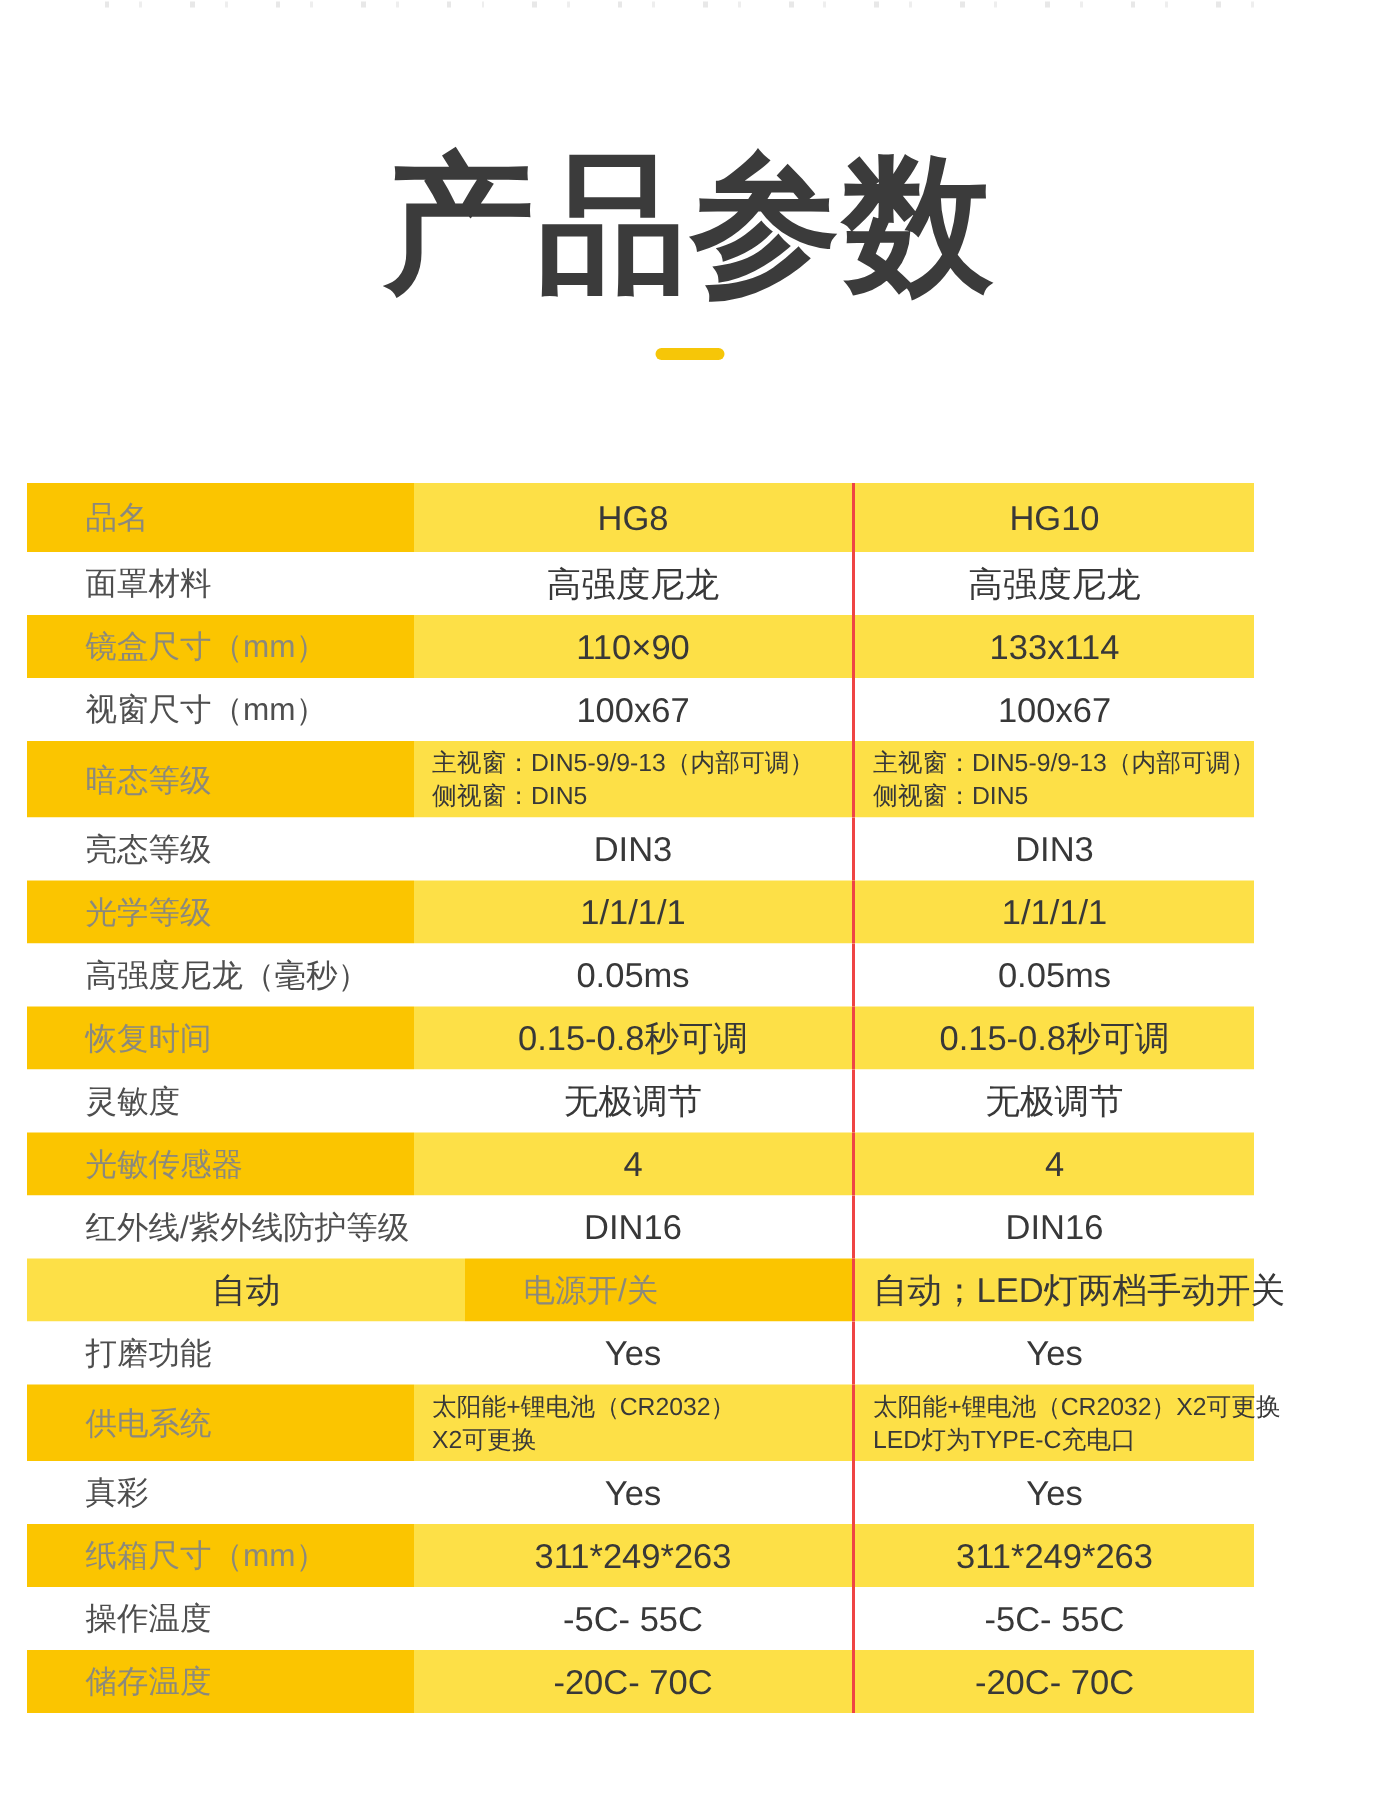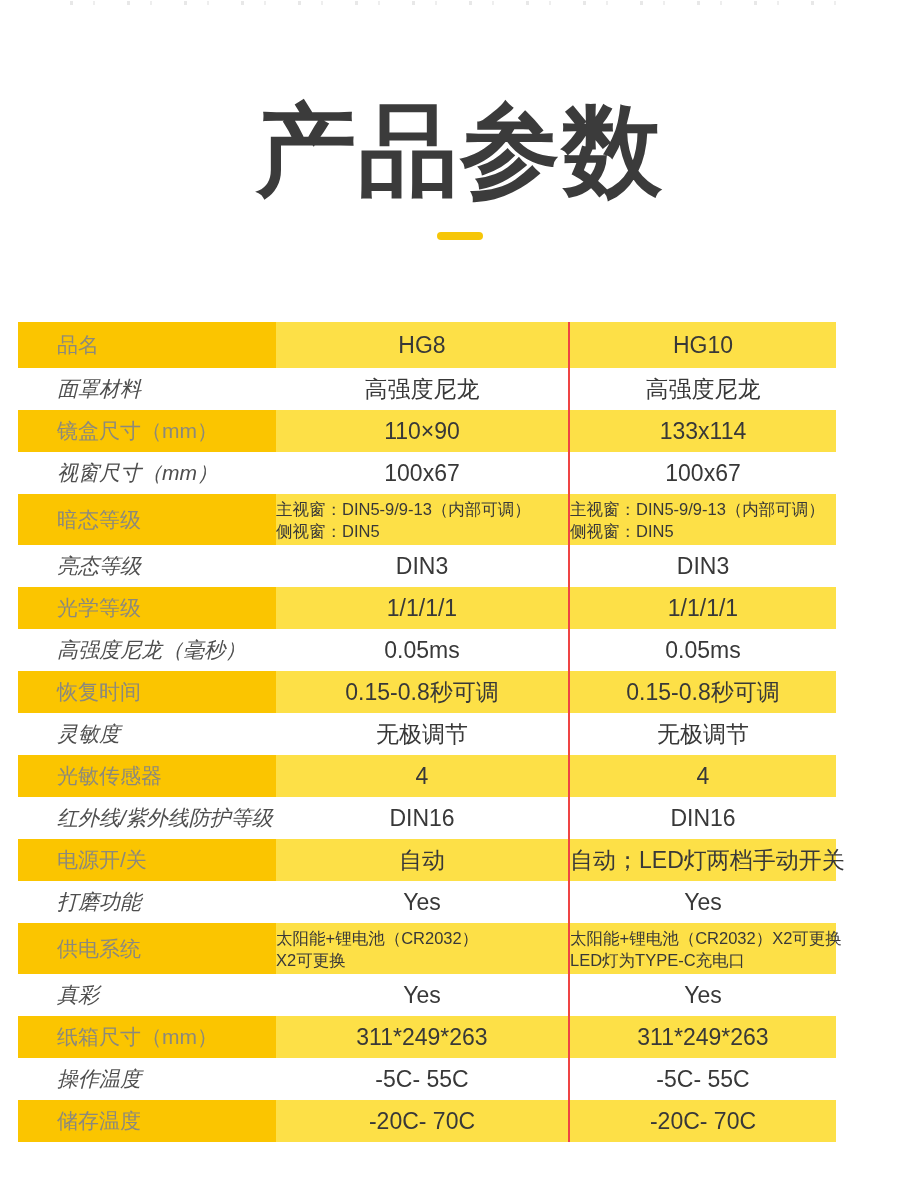--- a/index.html
+++ b/index.html
@@ -44,36 +44,36 @@
   .row.tall { height: 51px; }
 
   .cell { display: flex; flex-direction: column; justify-content: center; }
 
   .lab {
     width: 258px;
     padding-left: 39px;
     font-size: 21px;
     align-items: flex-start;
   }
-  .row.w .lab { background: #ffffff; color: #4e4e4e; font-style: italic; }
+  .row.w .lab { background: #ffffff; color: #4e4e4e; }
   .row.y .lab { background: #fbc500; color: #8b897c; }
 
   .val {
     align-items: center;
     font-size: 23px;
     color: #383838;
     text-align: center;
   }
   .c0 { width: 292px; }
   .c1 { width: 268px; border-left: 2px solid #ef4444; }
   .row.w .val { background: #ffffff; }
   .row.y .val { background: #fde047; }
   .row.head .val { font-size: 23px; }
 
-  .val.left { align-items: flex-start; text-align: left; padding-left: 0; }
+  .val.left { align-items: flex-start; text-align: left; padding-left: 12px; }
   .val.small { font-size: 16.5px; }
   .val.small .ln { line-height: 22px; white-space: nowrap; }
   .ln { white-space: nowrap; }
 </style>
 </head>
 <body>
 
 <div class="page">
   <div class="artifact"></div>
 
@@ -187,24 +187,24 @@
       <div class="row w">
         <div class="cell lab">红外线/紫外线防护等级</div>
         <div class="cell val c0">
           <div class="ln">DIN16</div>
         </div>
         <div class="cell val c1">
           <div class="ln">DIN16</div>
         </div>
       </div>
       <div class="row y">
+        <div class="cell val c0">
+          <div class="ln">自动</div>
+        </div>
         <div class="cell lab">电源开/关</div>
-        <div class="cell val c0">
-          <div class="ln">自动</div>
-        </div>
         <div class="cell val c1 left">
           <div class="ln">自动；LED灯两档手动开关</div>
         </div>
       </div>
       <div class="row w">
         <div class="cell lab">打磨功能</div>
         <div class="cell val c0">
           <div class="ln">Yes</div>
         </div>
         <div class="cell val c1">

